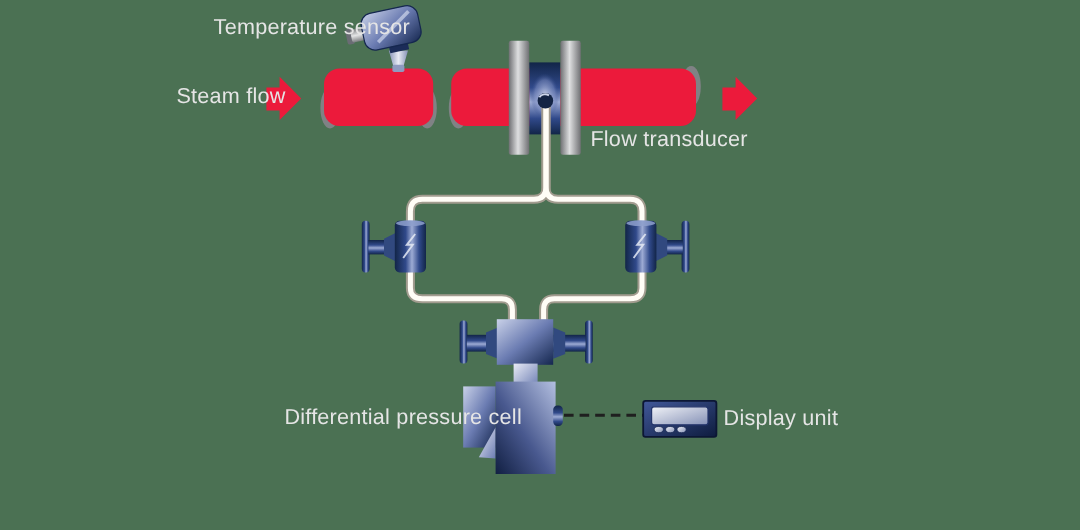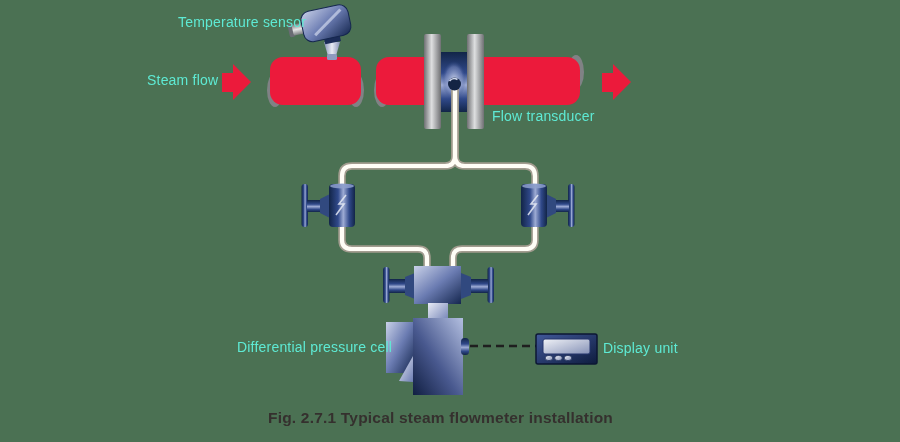--- a/index.html
+++ b/index.html
@@ -3,21 +3,21 @@
 <meta charset="utf-8">
 <style>
   html,body{margin:0;padding:0;}
   #stage{
     position:relative;width:900px;height:442px;overflow:hidden;
     background:#4b7153;
     font-family:"Liberation Sans",sans-serif;
   }
   #diagram-svg{position:absolute;left:0;top:0;}
   .lbl{
-    position:absolute;color:#5eead4;font-size:14px;line-height:15px;
+    position:absolute;color:#e5e5e5;font-size:18px;line-height:15px;
     white-space:nowrap;letter-spacing:.2px;
   }
   .caption{
     position:absolute;left:268px;top:409px;white-space:nowrap;
     color:#35302e;font-size:15.5px;font-weight:bold;letter-spacing:.2px;
   }
 </style>
 </head>
 <body>
 
@@ -179,15 +179,14 @@
 <div class="lbl" style="left:178px;top:15px">Temperature sensor</div>
 
 <div class="lbl" style="left:147px;top:73px">Steam flow</div>
 
 <div class="lbl" style="left:492px;top:109px">Flow transducer</div>
 
 <div class="lbl" style="left:237px;top:340px">Differential pressure cell</div>
 
 <div class="lbl" style="left:603px;top:341px">Display unit</div>
 
-<div class="caption">Fig. 2.7.1 Typical steam flowmeter installation</div>
 
 </div>
 
 </body></html>

